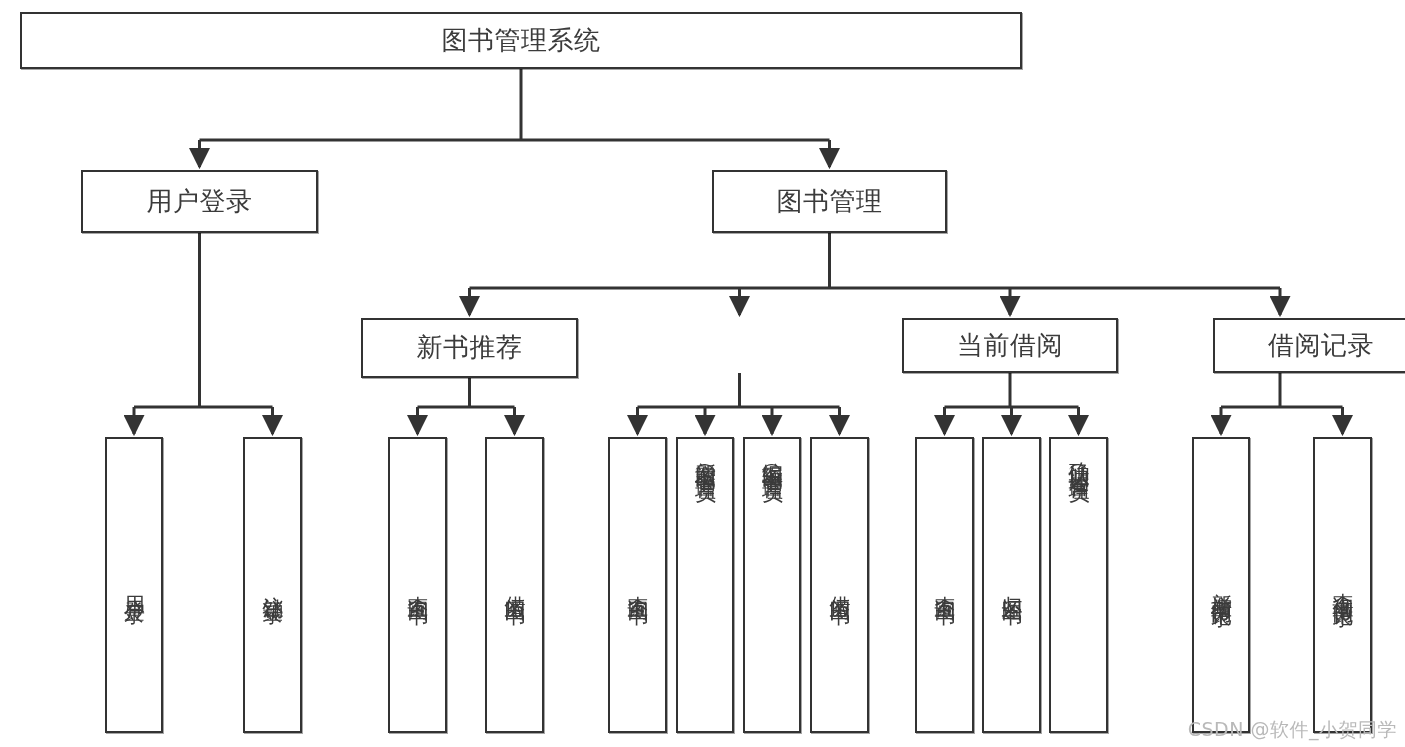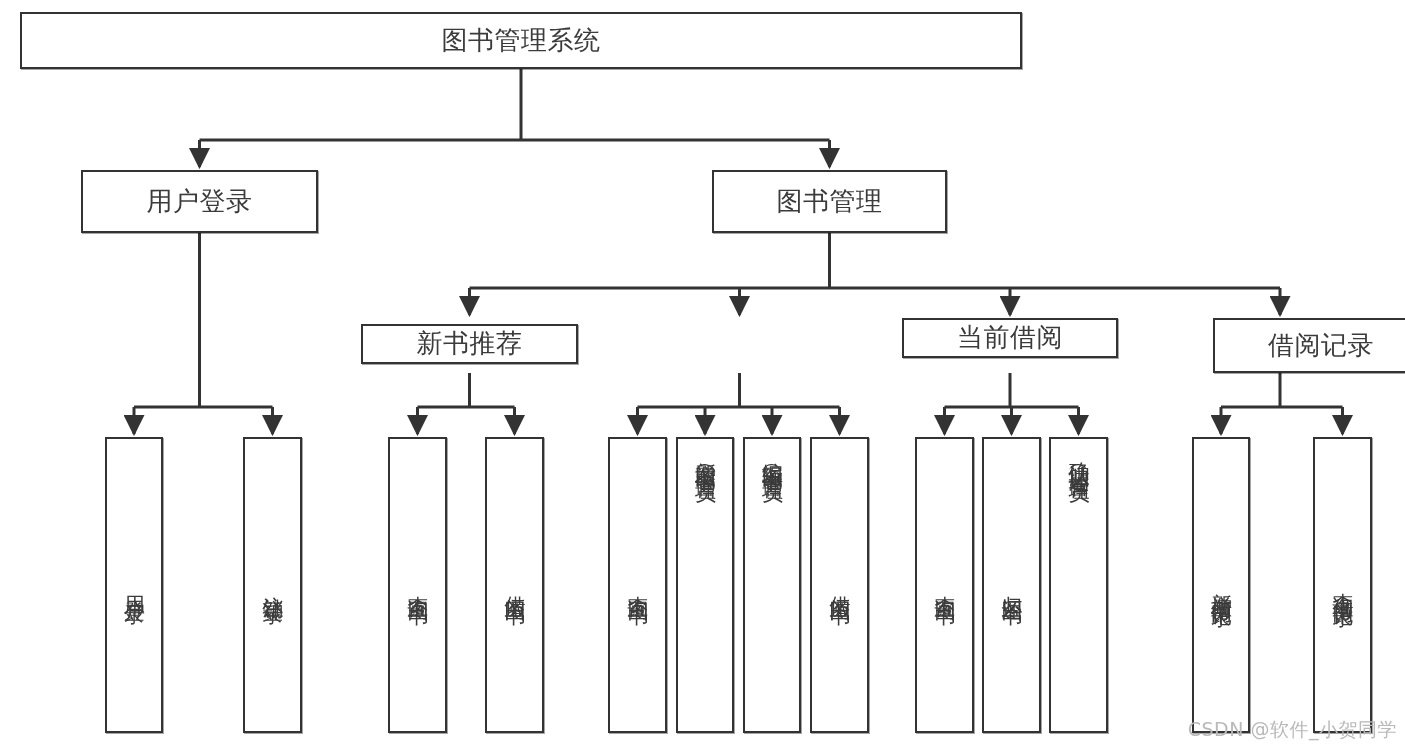--- a/index.html
+++ b/index.html
@@ -122,24 +122,24 @@
     <span class="lbl">图书管理系统</span>
   </div>
 
   <div class="node" id="n-user-login" style="left: 81px; top: 170px; width: 237px; height: 63px;">
     <span class="lbl">用户登录</span>
   </div>
   <div class="node" id="n-book-manage" style="left: 712px; top: 170px; width: 235px; height: 63px; justify-content: center;">
     <span class="lbl">图书管理</span>
   </div>
 
-  <div class="node" id="n-new-book-rec" style="left: 361px; top: 318px; width: 217px; height: 40px; margin-top: 6px;">
+  <div class="node" id="n-new-book-rec" style="left: 361px; top: 318px; width: 217px; height: 60px;">
     <span class="lbl">新书推荐</span>
   </div>
-  <div class="node" id="n-current-borrow" style="left: 902px; top: 318px; width: 216px; height: 40px;">
+  <div class="node" id="n-current-borrow" style="left: 902px; top: 318px; width: 216px; height: 55px;">
     <span class="lbl">当前借阅</span>
   </div>
   <div class="node" id="n-borrow-record" style="left: 1172px; top: 318px; width: 216px; height: 55px; margin-left: 41px;">
     <span class="lbl">借阅记录</span>
   </div>
 
   <div id="leaf-host">
       <div class="node vertical midstart" style="left: 105px; top: 437px; width: 58px; height: 296px;">
         <span class="lbl">用户登录</span>
       </div>

